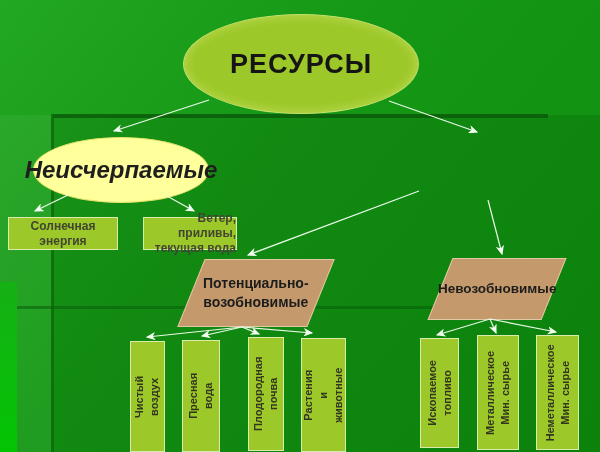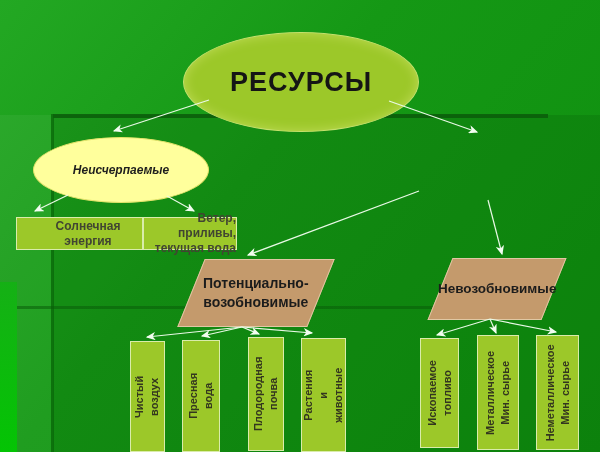--- a/index.html
+++ b/index.html
@@ -50,21 +50,21 @@
     box-shadow:inset 0 0 12px rgba(255,255,170,0.35);
   }
   .ellipse.yellow{
     background:#ffff9c;
     border:1px solid #e3e36a;
   }
   .root-label{
     font-size:27px;font-weight:bold;color:#151515;letter-spacing:1px;
   }
   .lvl2-label{
-    font-size:12px;font-weight:bold;font-style:italic;color:#1e1e1e;
+    font-size:24px;font-weight:bold;font-style:italic;color:#1e1e1e;
   }
   .rect{
     position:absolute;
     background:#9cc829;border:1px solid #d9ecab;
     display:flex;align-items:center;justify-content:center;
     text-align:center;
     font-size:12px;font-weight:bold;color:#414532;
     white-space:pre-line;line-height:1.25;
   }
   .para{
@@ -99,30 +99,30 @@
 
 <div class="stage">
 
   <div class="bg-leftcol"></div>
   <div class="bg-panel"></div>
   <div class="bg-topline"></div>
   <div class="bg-leftline"></div>
   <div class="bg-midline"></div>
   <div class="bg-strip"></div>
 
-  <div class="ellipse green" style="left:183px;top:32px;width:234px;height:98px;">
+  <div class="ellipse green" style="left:183px;top:14px;width:234px;height:98px;">
     <span class="root-label" style="white-space: pre-line;">РЕСУРСЫ</span>
   </div>
 
   <div class="ellipse yellow" style="left:33px;top:137px;width:174px;height:64px;">
     <span class="lvl2-label" style="white-space: pre-line;">Неисчерпаемые</span>
   </div>
 
 
-  <div class="rect" style="left:16px;top:217px;width:108px;height:31px;padding-left:17px;">
+  <div class="rect" style="left:8px;top:217px;width:108px;height:31px;">
     <span style="white-space: pre-line;">Солнечная энергия</span>
   </div>
 
   <div class="rect" style="left:143px;top:217px;width:92px;height:31px;">
     <span style="white-space: pre-line; text-align: right;">Ветер, приливы,
 текущая вода</span>
   </div>
 
   <div class="para" style="left:191px;top:259px;width:128px;height:66px;">
     <span class="para-label" style="white-space: pre-line;">Потенциально-

